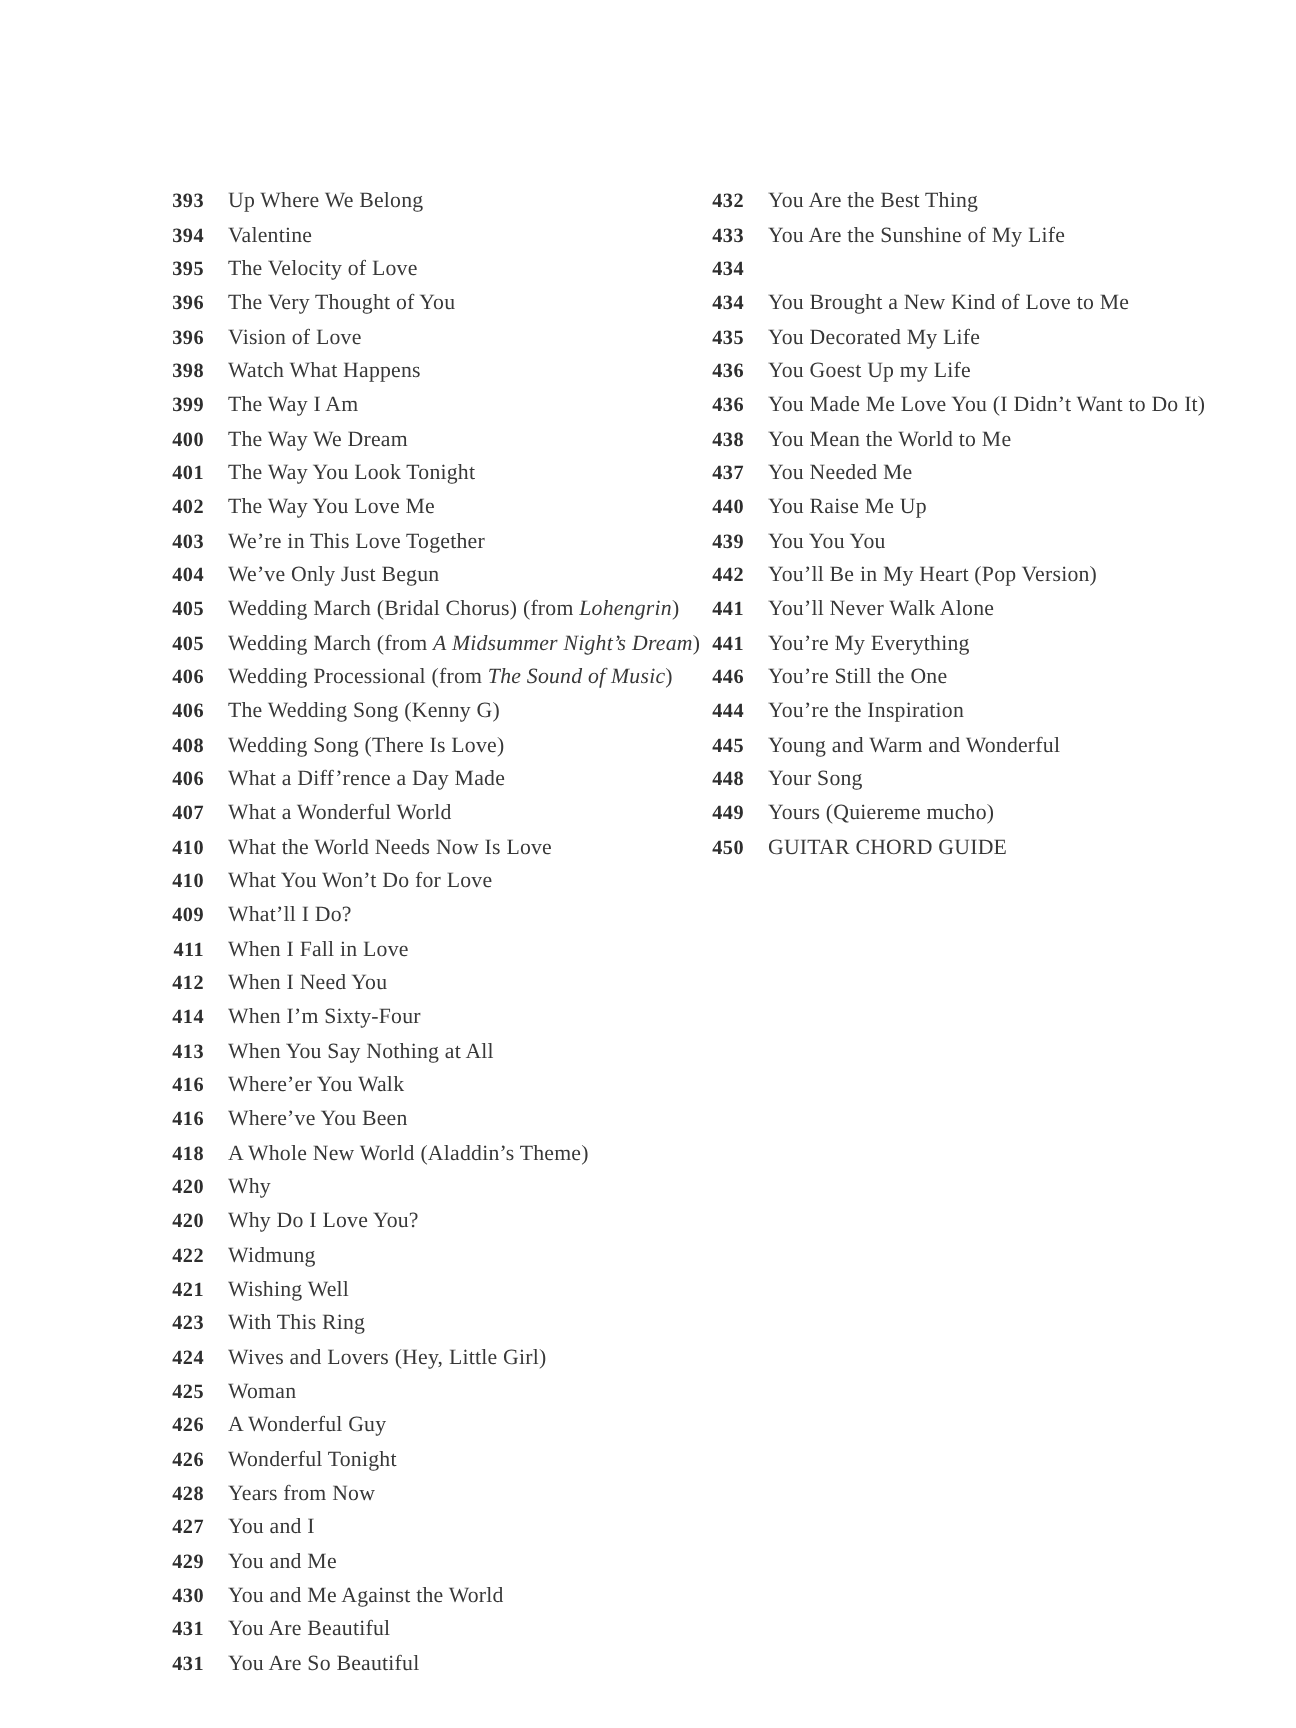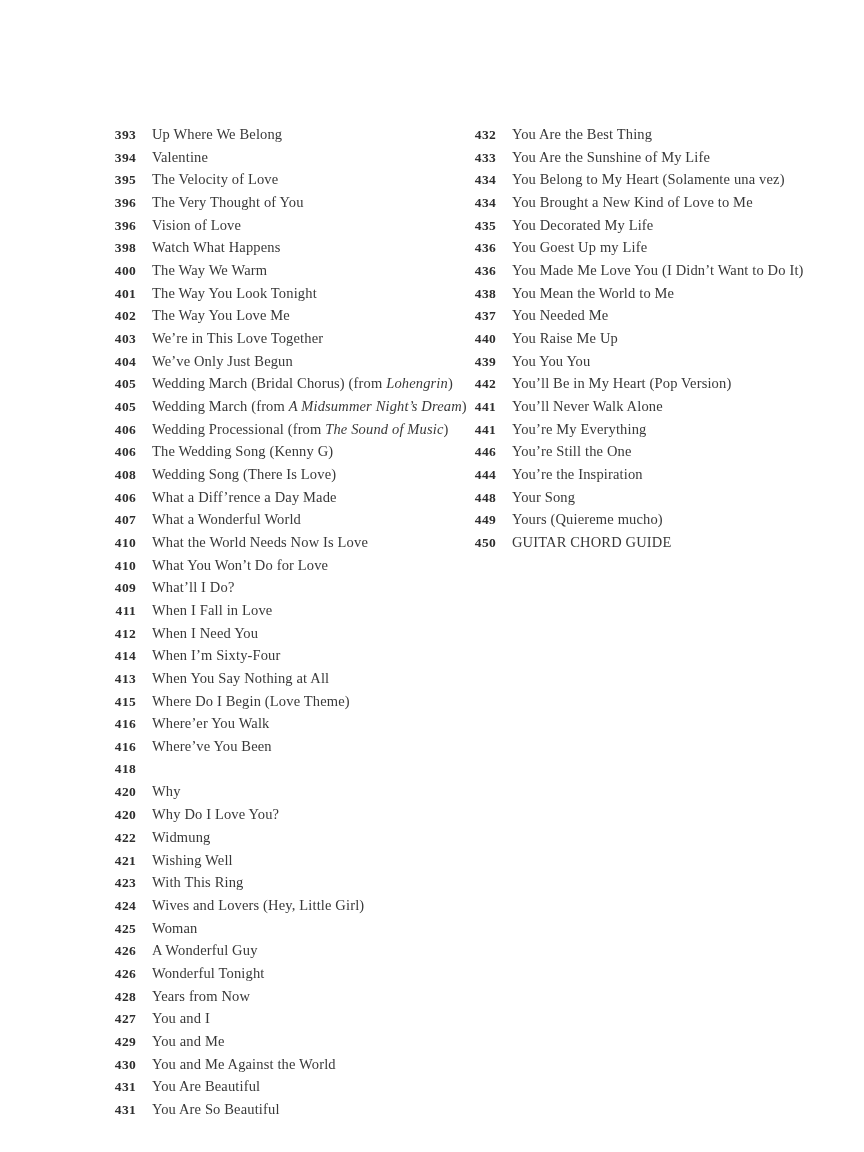--- a/index.html
+++ b/index.html
@@ -73,22 +73,26 @@
       </div>
       <div class="row">
         <span class="num">396</span>
         <span class="title">Vision of Love</span>
       </div>
       <div class="row">
         <span class="num">398</span>
         <span class="title">Watch What Happens</span>
       </div>
       <div class="row">
+        <span class="num">399</span>
+        <span class="title">The Way I Am</span>
+      </div>
+      <div class="row">
         <span class="num">400</span>
-        <span class="title">The Way We Warm</span>
+        <span class="title">The Way We Dream</span>
       </div>
       <div class="row">
         <span class="num">401</span>
         <span class="title">The Way You Look Tonight</span>
       </div>
       <div class="row">
         <span class="num">402</span>
         <span class="title">The Way You Love Me</span>
       </div>
       <div class="row">
@@ -149,33 +153,30 @@
       </div>
       <div class="row">
         <span class="num">414</span>
         <span class="title">When I’m Sixty-Four</span>
       </div>
       <div class="row">
         <span class="num">413</span>
         <span class="title">When You Say Nothing at All</span>
       </div>
       <div class="row">
-        <span class="num">415</span>
-        <span class="title">Where Do I Begin (Love Theme)</span>
-      </div>
-      <div class="row">
         <span class="num">416</span>
         <span class="title">Where’er You Walk</span>
       </div>
       <div class="row">
         <span class="num">416</span>
         <span class="title">Where’ve You Been</span>
       </div>
       <div class="row">
         <span class="num">418</span>
+        <span class="title">A Whole New World (Aladdin’s Theme)</span>
       </div>
       <div class="row">
         <span class="num">420</span>
         <span class="title">Why</span>
       </div>
       <div class="row">
         <span class="num">420</span>
         <span class="title">Why Do I Love You?</span>
       </div>
       <div class="row">
@@ -235,21 +236,20 @@
       <div class="row">
         <span class="num">432</span>
         <span class="title">You Are the Best Thing</span>
       </div>
       <div class="row">
         <span class="num">433</span>
         <span class="title">You Are the Sunshine of My Life</span>
       </div>
       <div class="row">
         <span class="num">434</span>
-        <span class="title">You Belong to My Heart (Solamente una vez)</span>
       </div>
       <div class="row">
         <span class="num">434</span>
         <span class="title">You Brought a New Kind of Love to Me</span>
       </div>
       <div class="row">
         <span class="num">435</span>
         <span class="title">You Decorated My Life</span>
       </div>
       <div class="row">
@@ -288,20 +288,24 @@
         <span class="num">441</span>
         <span class="title">You’re My Everything</span>
       </div>
       <div class="row">
         <span class="num">446</span>
         <span class="title">You’re Still the One</span>
       </div>
       <div class="row">
         <span class="num">444</span>
         <span class="title">You’re the Inspiration</span>
+      </div>
+      <div class="row">
+        <span class="num">445</span>
+        <span class="title">Young and Warm and Wonderful</span>
       </div>
       <div class="row">
         <span class="num">448</span>
         <span class="title">Your Song</span>
       </div>
       <div class="row">
         <span class="num">449</span>
         <span class="title">Yours (Quiereme mucho)</span>
       </div>
       <div class="row">

